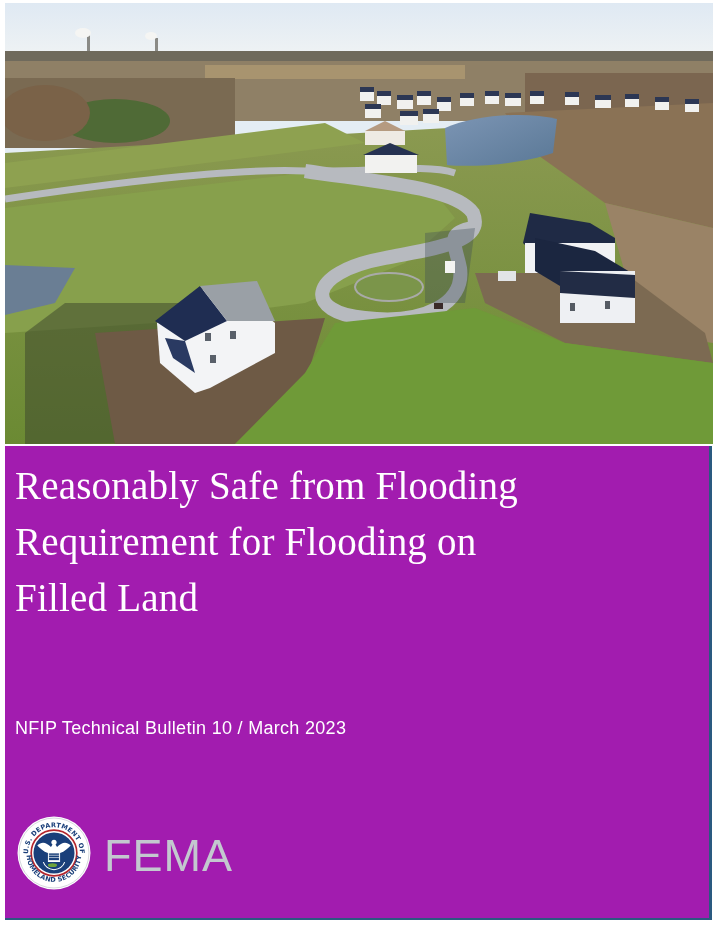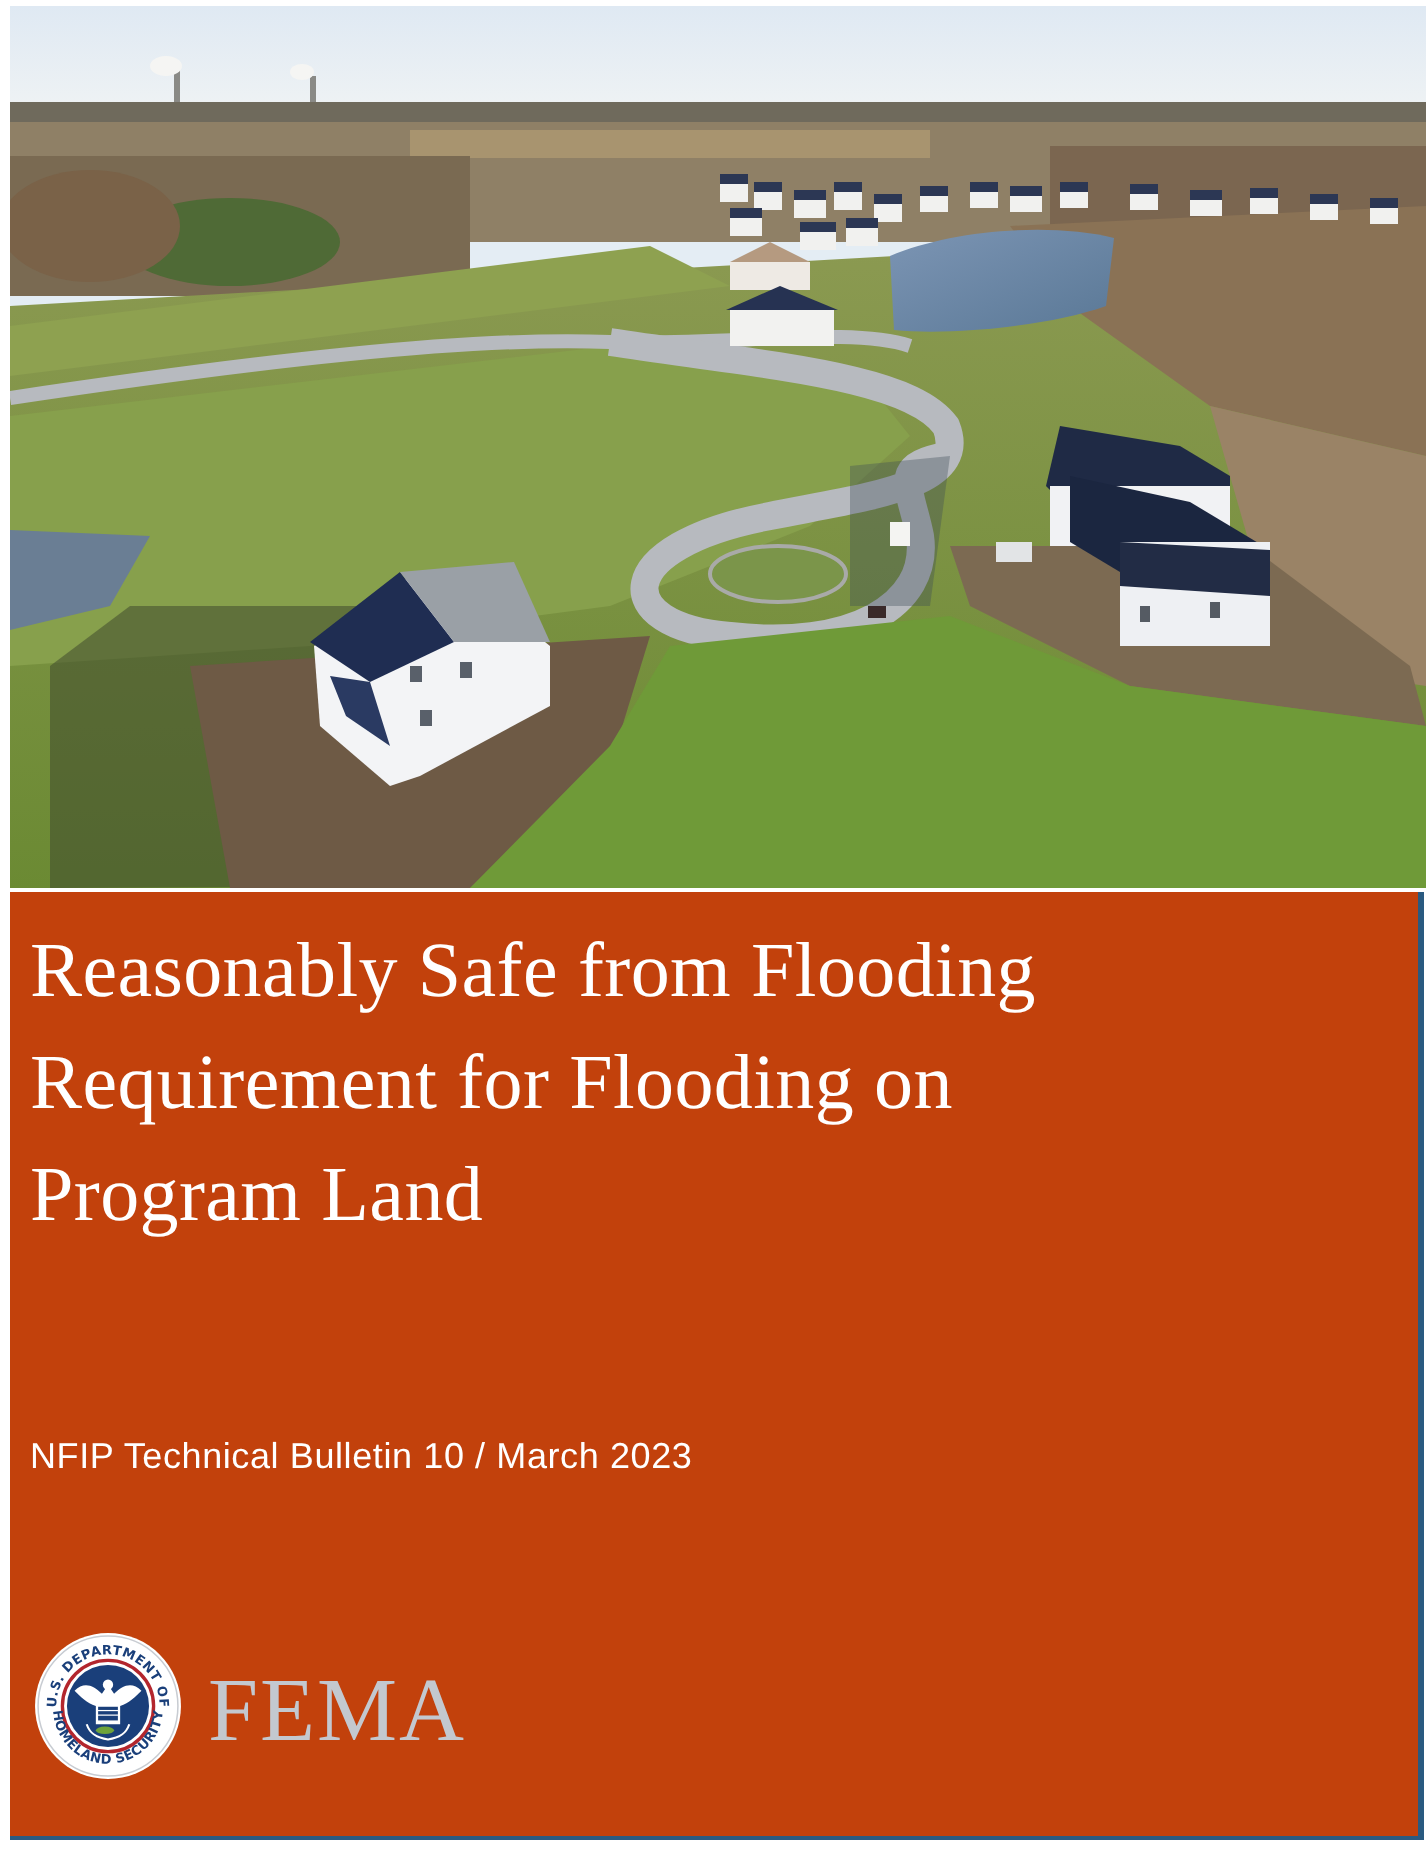--- a/index.html
+++ b/index.html
@@ -27,21 +27,21 @@
       display: block;
       width: 100%;
       height: 100%;
     }
     .title-panel {
       position: absolute;
       left: 5px;
       top: 446px;
       width: 707px;
       height: 474px;
-      background: #c2410c;
+      background: #a21caf;
       box-shadow: inset -3px -2px 0 #2a5a80;
     }
     .title {
       position: absolute;
       left: 10px;
       top: 12px;
       width: 660px;
       margin: 0;
       color: #ffffff;
       font-family: "Liberation Serif", "DejaVu Serif", serif;
@@ -83,21 +83,21 @@
       align-items: center;
     }
     .dhs-seal {
       width: 76px;
       height: 76px;
       display: block;
     }
     .fema-wordmark {
       margin-left: 12px;
       color: #c3c8cf;
-      font-family: Liberation Serif, serif;
+      font-family: Liberation Sans, sans-serif;
       font-size: 45px;
       letter-spacing: 1px;
       line-height: 1;
       margin-top: 4px;
     }
   </style>
 </head>
 <body>
 
 <div class="cover-photo">
@@ -224,21 +224,21 @@
     <rect x="440" y="258" width="10" height="12" fill="#f4f4f2"></rect>
     <rect x="493" y="268" width="18" height="10" fill="#e2e4e6"></rect>
     <rect x="429" y="300" width="9" height="6" fill="#3a2a2a"></rect>
   </svg>
 </div>
 
 <div class="title-panel">
   <h1 class="title">
     <span style="display:block">Reasonably Safe from Flooding</span>
     <span style="display:block">Requirement for Flooding on</span>
-    <span style="display:block">Program Land</span>
+    <span style="display:block">Filled Land</span>
   </h1>
 
 
   <div class="bulletin">NFIP Technical Bulletin 10 / March 2023</div>
 
   <div class="logo-block">
     <svg class="dhs-seal" viewBox="0 0 100 100">
       <defs>
         <path id="sealTop" d="M16,50 A34,34 0 0 1 84,50"></path>
         <path id="sealBottom" d="M14,52 A36,36 0 0 0 86,52"></path>

